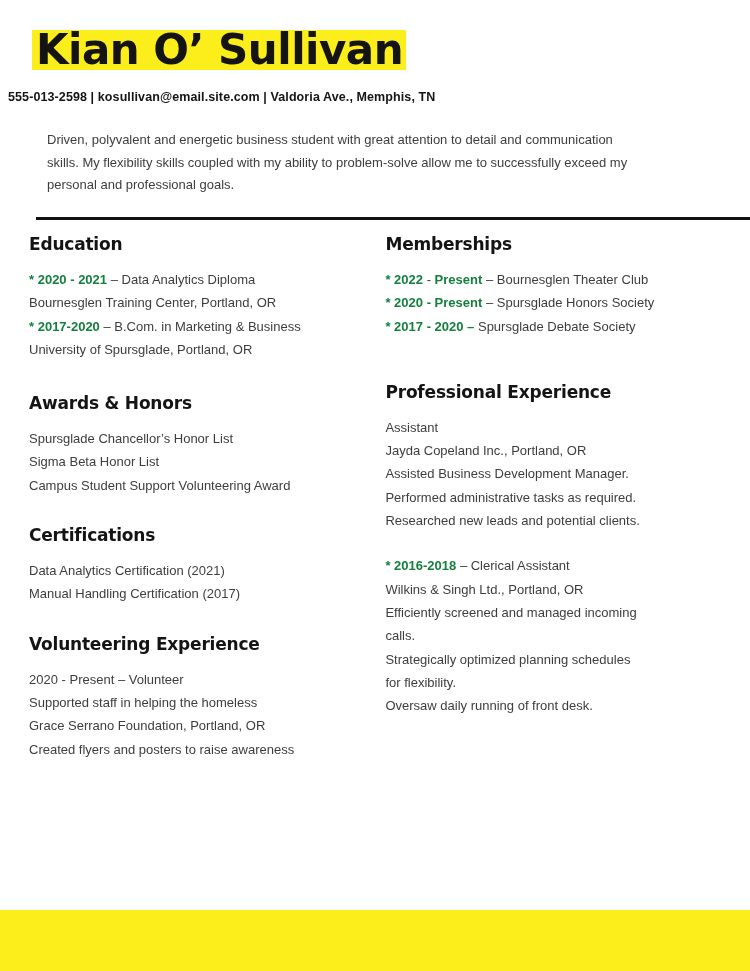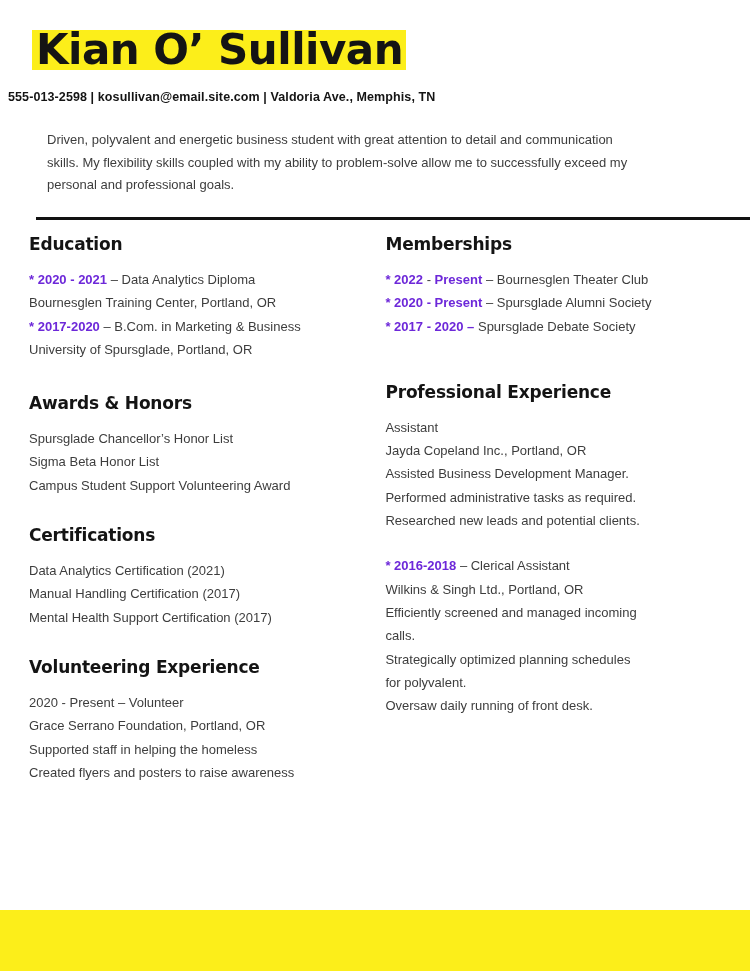--- a/index.html
+++ b/index.html
@@ -121,21 +121,21 @@
 
   .line {
     font-size: 13px;
     line-height: 23.3px;
     color: #3d3d3d;
     white-space: nowrap;
   }
 
   .line b {
     font-weight: 700;
-    color: #6d28d9;
+    color: #15803d;
     margin-top: 28px;
   }
 
   .spacer-sm { height: 22px; }
   .spacer-md { height: 26px; }
   .spacer-lg { height: 30px; }
   .spacer-xl { height: 42px; }
 
   
   .footer-bar {
@@ -192,42 +192,41 @@
         <div class="line">Sigma Beta Honor List</div>
         <div class="line">Campus Student Support Volunteering Award</div>
       </div>
 
       <div class="spacer-md"></div>
 
       <div class="section">
         <div class="section-title">Certifications</div>
         <div class="line">Data Analytics Certification (2021)</div>
         <div class="line">Manual Handling Certification (2017)</div>
-        <div class="line">Mental Health Support Certification (2017)</div>
       </div>
 
       <div class="spacer-md"></div>
 
       <div class="section">
         <div class="section-title">Volunteering Experience</div>
         <div class="line">2020 - Present – Volunteer</div>
+        <div class="line">Supported staff in helping the homeless</div>
         <div class="line">Grace Serrano Foundation, Portland, OR</div>
-        <div class="line">Supported staff in helping the homeless</div>
         <div class="line">Created flyers and posters to raise awareness</div>
       </div>
     </div>
 
     <div class="col-right">
 
       <div class="section">
         <div class="section-title">Memberships</div>
 
         <div class="line"><b>* 2022</b><span> - </span><b>Present</b><span> – Bournesglen Theater Club</span></div>
 
-        <div class="line"><b>* 2020 - Present</b><span> – Spursglade Alumni Society</span></div>
+        <div class="line"><b>* 2020 - Present</b><span> – Spursglade Honors Society</span></div>
 
         <div class="line"><b>* 2017 - 2020 –</b><span> Spursglade Debate Society</span></div>
       </div>
 
       <div class="spacer-xl"></div>
 
       <div class="section">
         <div class="section-title">Professional Experience</div>
 
         <div class="entry">
@@ -239,21 +238,21 @@
         </div>
 
         <div class="spacer-sm"></div>
 
         <div class="entry">
           <div class="line"><b>* 2016-2018</b><span> – Clerical Assistant</span></div>
           <div class="line">Wilkins &amp; Singh Ltd., Portland, OR</div>
           <div class="line">Efficiently screened and managed incoming</div>
           <div class="line">calls.</div>
           <div class="line">Strategically optimized planning schedules</div>
-          <div class="line">for polyvalent.</div>
+          <div class="line">for flexibility.</div>
           <div class="line">Oversaw daily running of front desk.</div>
         </div>
       </div>
     </div>
   </div>
 
   <div class="footer-bar" style="background: rgb(252, 238, 26);"></div>
 </div>
 
 </body></html>

